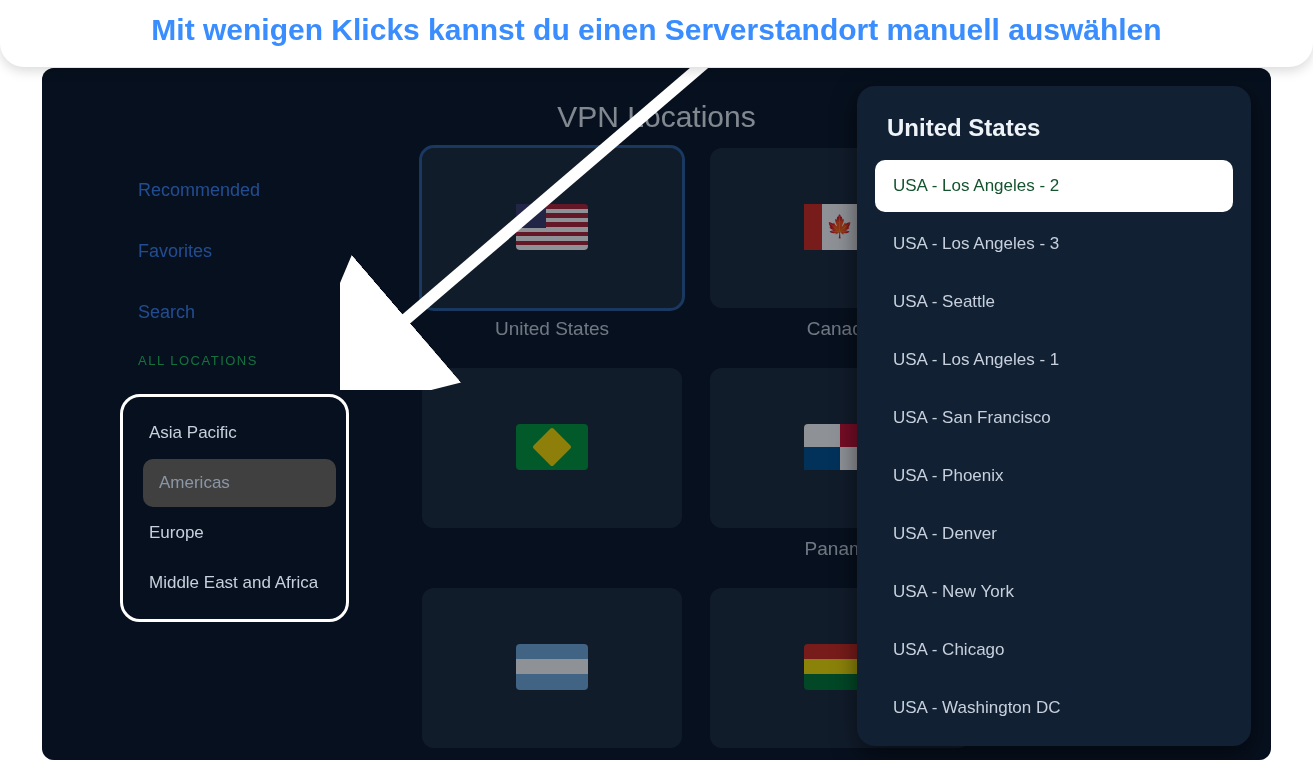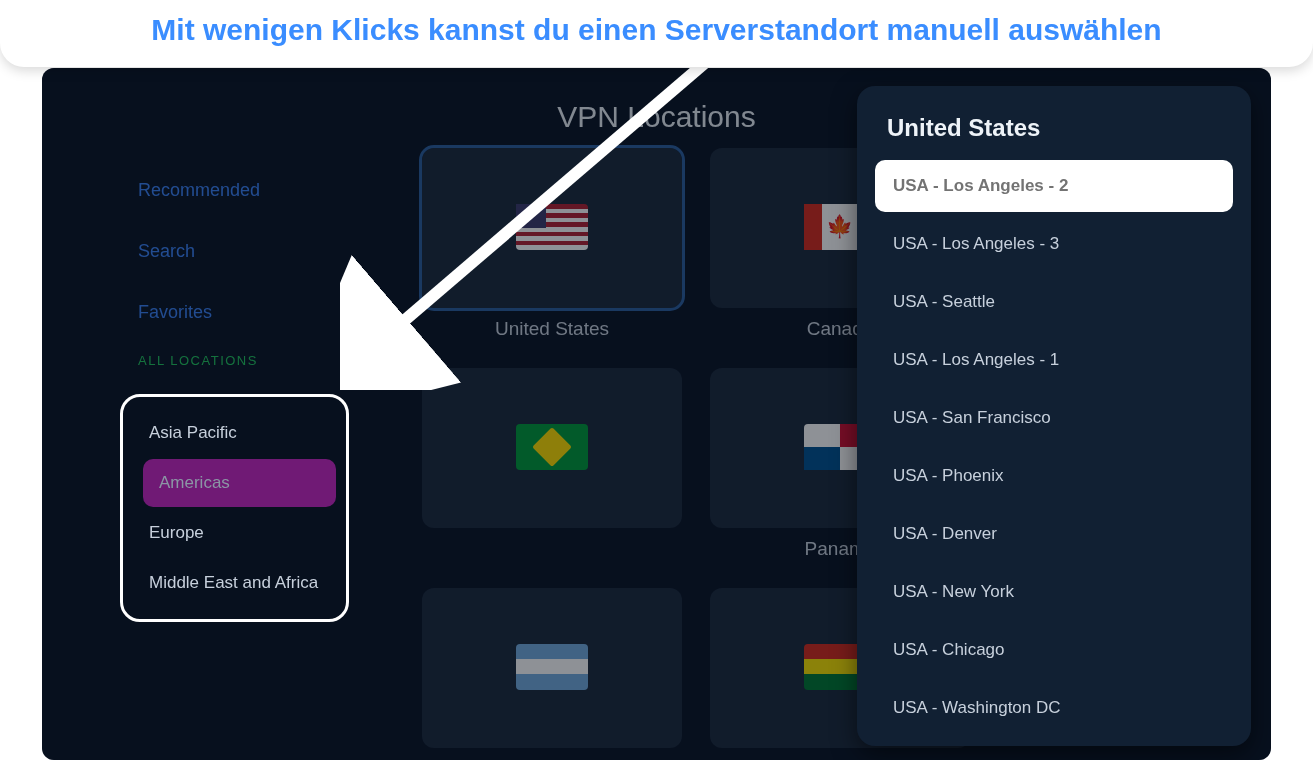--- a/index.html
+++ b/index.html
@@ -87,21 +87,21 @@
     .region-item {
       font-size: 17px;
       color: #c7d0dc;
       padding: 14px 16px;
       cursor: pointer;
       border-radius: 10px;
       margin: 2px 6px;
     }
 
     .region-item.active {
-      background: #701a75;
+      background: #404040;
       color: #8b96a5;
       margin-left: 16px;
     }
 
     .grid {
       position: absolute;
       top: 80px;
       left: 380px;
       display: grid;
       grid-template-columns: 260px 260px;
@@ -178,22 +178,22 @@
       font-size: 17px;
       color: #c7d0dc;
       padding: 16px 18px;
       border-radius: 10px;
       cursor: pointer;
       margin-bottom: 6px;
     }
 
     .server-item.selected {
       background: #ffffff;
-      color: #737373;
-      font-weight: 700;
+      color: #14532d;
+      font-weight: 400;
     }
 
     .arrow {
       position: absolute;
       top: 40px;
       left: 340px;
       width: 420px;
       height: 350px;
       z-index: 40;
       pointer-events: none;
@@ -216,22 +216,22 @@
 <body>
 
 <div class="caption-banner">Mit wenigen Klicks kannst du einen Serverstandort manuell auswählen</div>
 
 <div class="app-window">
 
   <div class="page-title">VPN Locations</div>
 
   <div class="sidebar">
     <div class="nav-item">Recommended</div>
+    <div class="nav-item">Favorites</div>
     <div class="nav-item">Search</div>
-    <div class="nav-item">Favorites</div>
     <div class="section-label">ALL LOCATIONS</div>
   </div>
 
   <div class="region-box">
     <div class="region-item">Asia Pacific</div>
     <div class="region-item active">Americas</div>
     <div class="region-item">Europe</div>
     <div class="region-item">Middle East and Africa</div>
   </div>
 

